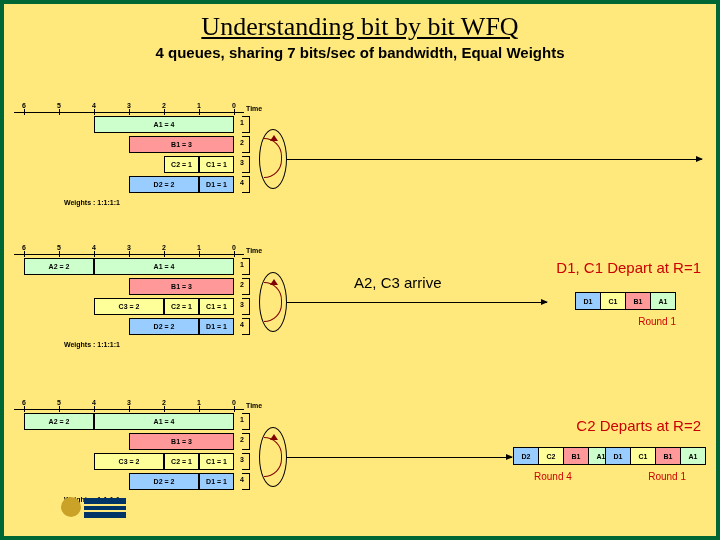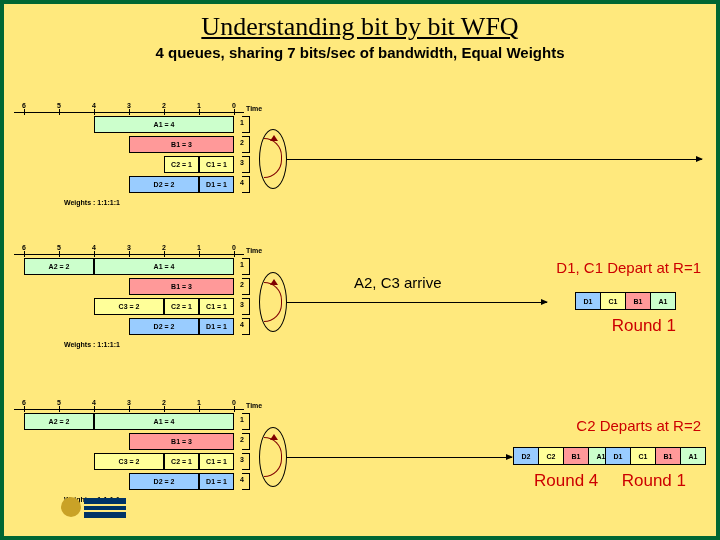--- a/index.html
+++ b/index.html
@@ -188,21 +188,21 @@
     font-family: Arial, sans-serif;
     font-weight: bold;
     display: flex;
     align-items: center;
     justify-content: center;
     margin-left: -1px;
   }
 
   .round-lbl {
     position: absolute;
-    font-size: 17px;
+    font-size: 10px;
     font-family: Arial, sans-serif;
     color: #cc0000;
   }
 
   .ann {
     position: absolute;
     font-size: 15px;
     font-family: Arial, sans-serif;
   }
   .ann-red { color: #cc0000; }

